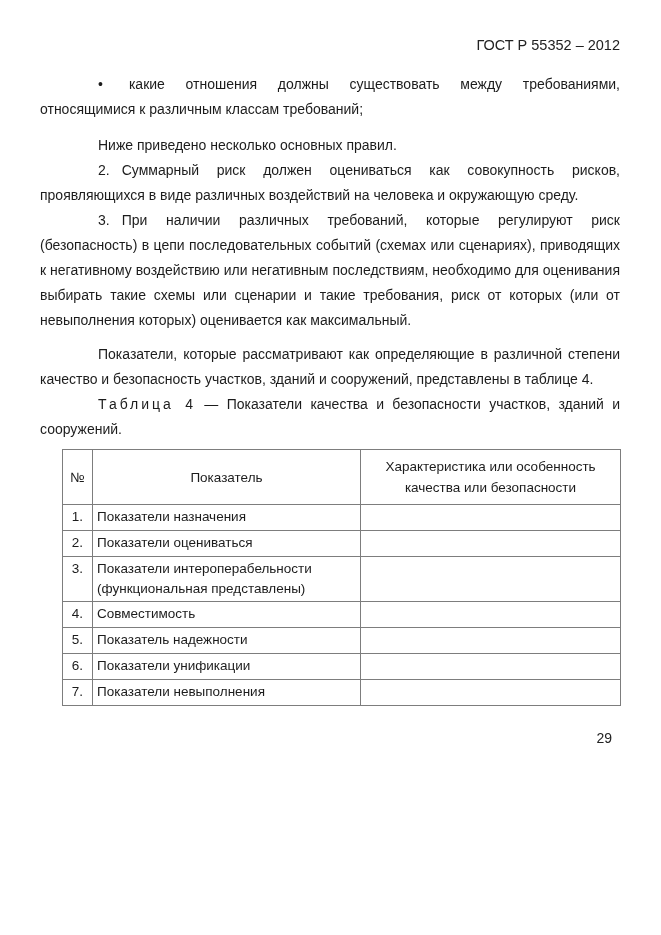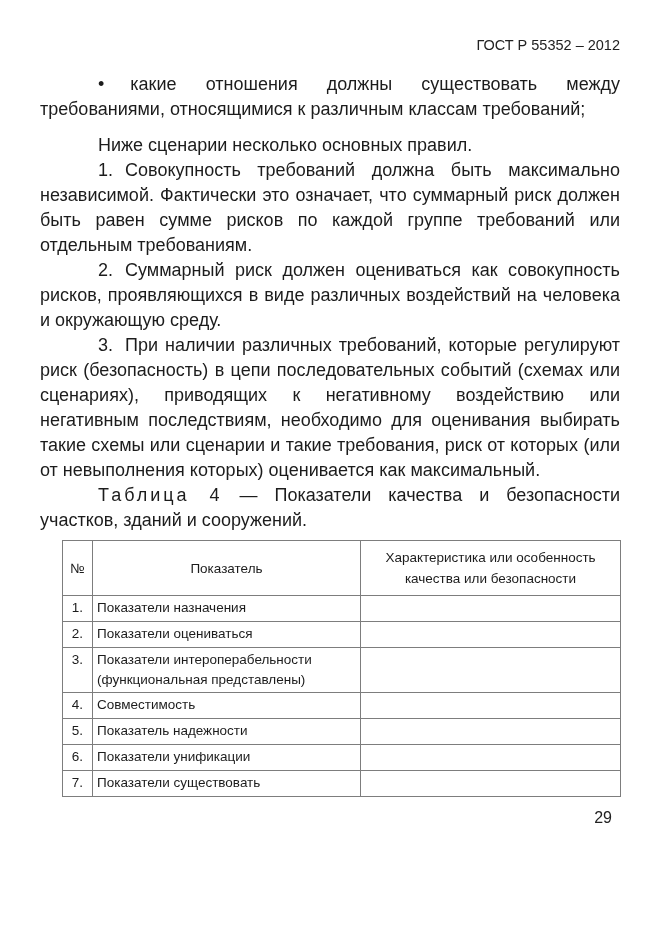--- a/index.html
+++ b/index.html
@@ -18,21 +18,21 @@
   }
   .doc-header {
     text-align: right;
     font-size: 14.5px;
     line-height: 18px;
     margin-bottom: 18px;
     color: #222;
   }
   .para {
     margin: 0;
-    font-size: 18px;
+    font-size: 14px;
     line-height: 25px;
     text-align: justify;
     text-indent: 58px;
   }
   .bullet {
     padding-right: 26px;
   }
   .rule-num {
     padding-right: 12px;
   }
@@ -65,47 +65,47 @@
     height: 21px;
     padding: 2px 4px;
     vertical-align: top;
     line-height: 20px;
   }
   td.num { text-align: center; padding: 2px 1px; }
   td.ind { }
   th.char, td.char { border-left: 1px dotted #c6c6c6; margin-top: 18px; }
   tr.row-dashed td { border-top: 1px dashed #aeaeae; }
   .page-number {
-    margin-top: 12px;
+    margin-top: 24px;
     text-align: right;
-    font-size: 16px;
+    font-size: 14px;
     padding-right: 8px;
     color: #222;
   }
 </style>
 </head>
 <body>
 
 <div class="page">
 
   <div class="doc-header">
     <span>ГОСТ Р 55352 – 2012</span>
   </div>
 
   <p class="para"><span class="bullet">•</span><span>какие отношения должны существовать между требованиями, относящимися к различным классам требований;</span></p>
 
 
-  <p class="para intro">Ниже сценарии несколько основных правил.</p>
+  <p class="para intro">Ниже приведено несколько основных правил.</p>
 
-  <p class="para"><span class="rule-num">1.</span><span>Совокупность требований должна быть максимально независимой. Фактически это означает, что суммарный риск должен быть равен сумме рисков по каждой группе требований или отдельным требованиям.</span></p>
 
   <p class="para"><span class="rule-num">2.</span><span>Суммарный риск должен оцениваться как совокупность рисков, проявляющихся в виде различных воздействий на человека и окружающую среду.</span></p>
 
   <p class="para"><span class="rule-num">3.</span><span>При наличии различных требований, которые регулируют риск (безопасность) в цепи последовательных событий (схемах или сценариях), приводящих к негативному воздействию или негативным последствиям, необходимо для оценивания выбирать такие схемы или сценарии и такие требования, риск от которых (или от невыполнения которых) оценивается как максимальный.</span></p>
 
+  <p class="para closing">Показатели, которые рассматривают как определяющие в различной степени качество и безопасность участков, зданий и сооружений, представлены в таблице 4.</p>
 
   <p class="para caption"><span class="cap-label">Таблица 4</span> <span>—  Показатели качества и безопасности участков, зданий и сооружений.</span></p>
 
   <table>
     <colgroup>
       <col class="c-num">
         <col class="c-ind">
         <col class="c-char">
     </colgroup>
     <thead>
@@ -141,21 +141,21 @@
         <td class="ind">Показатель надежности</td>
         <td class="char"></td>
       </tr>
       <tr>
         <td class="num">6.</td>
         <td class="ind">Показатели унификации</td>
         <td class="char"></td>
       </tr>
       <tr>
         <td class="num">7.</td>
-        <td class="ind">Показатели существовать</td>
+        <td class="ind">Показатели невыполнения</td>
         <td class="char"></td>
       </tr>
     </tbody>
   </table>
 
   <div class="page-number">29</div>
 
 </div>
 
 </body></html>

